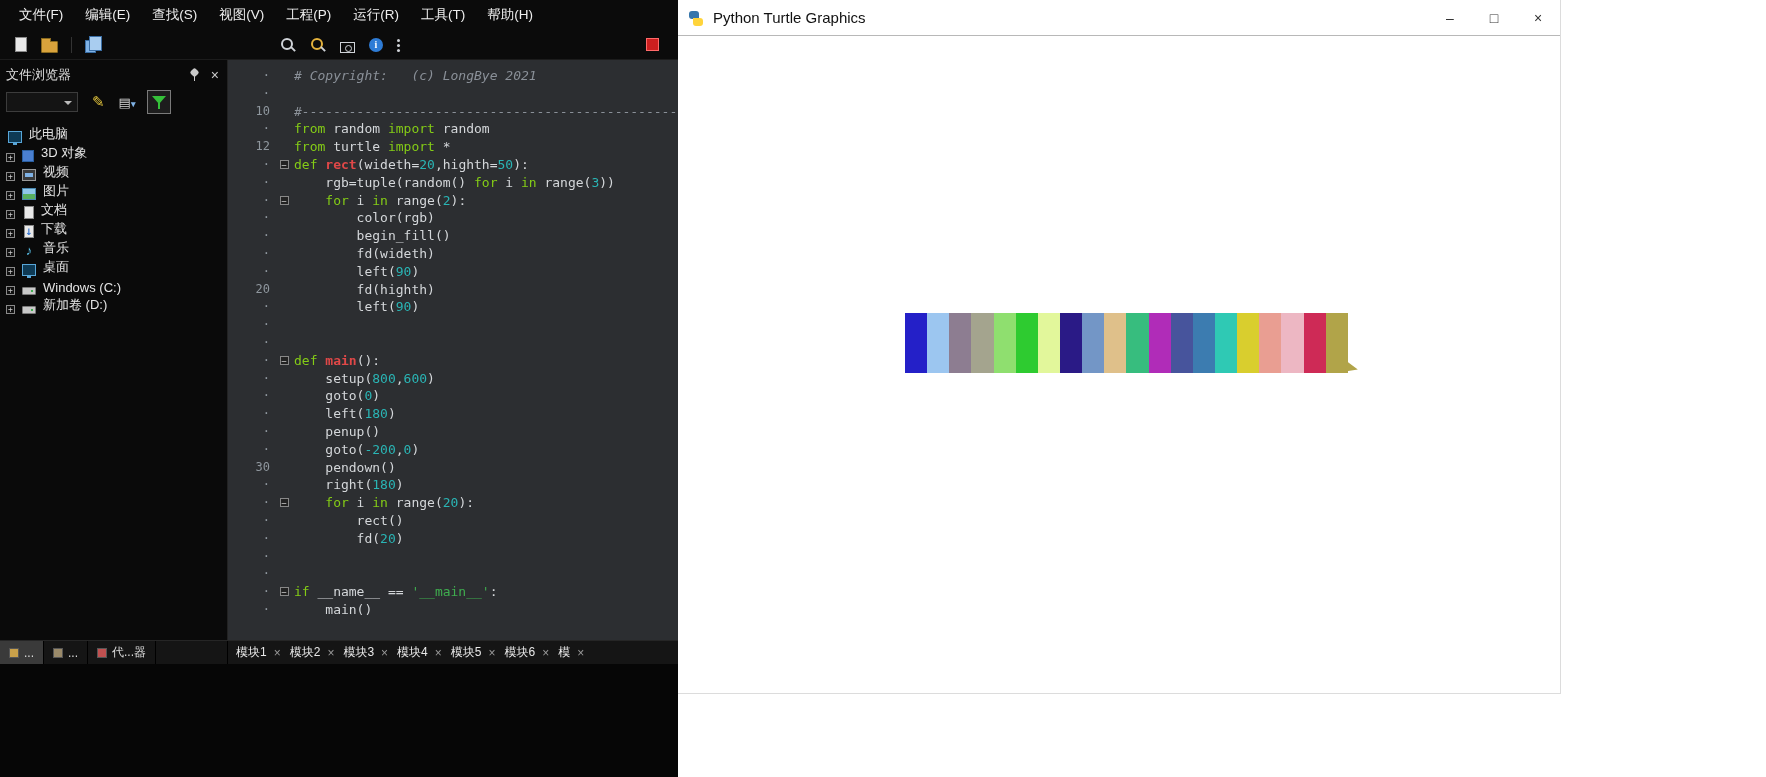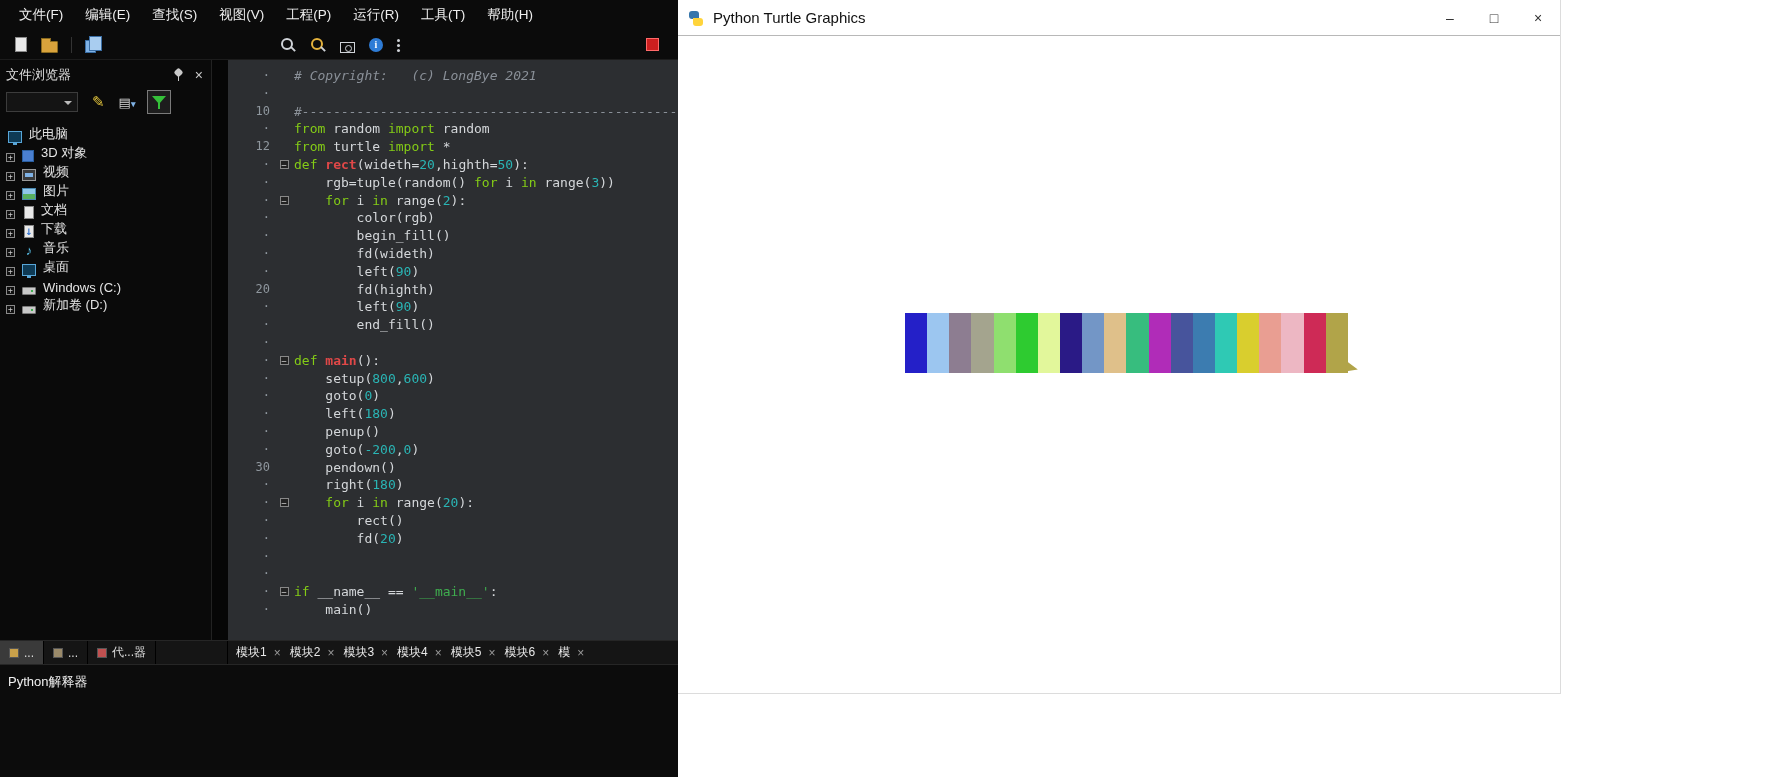--- a/index.html
+++ b/index.html
@@ -27,21 +27,21 @@
   .ic-search::after,.ic-search2::after{content:"";position:absolute;left:10px;top:11px;width:6px;height:2px;background:#cfd3d8;transform:rotate(45deg)}
   .ic-search2::before{border-color:#e4b23c}
   .ic-cam{width:15px;height:11px;border:1px solid #cfd3d8;top:3px}
   .ic-cam::after{content:"";position:absolute;left:4px;top:2px;width:5px;height:5px;border:1px solid #cfd3d8;border-radius:50%}
   .ic-info{width:14px;height:14px;background:#2e7cd6;border-radius:50%;color:#fff;text-align:center;font:bold 10px/14px "Liberation Serif",serif}
   .ic-info::after{content:"i"}
   .ic-dots{width:3px;height:3px;background:#cfd3d8;border-radius:50%;box-shadow:0 5px 0 #cfd3d8,0 10px 0 #cfd3d8;top:-4px}
   .ic-stop{width:13px;height:13px;background:#cc1f1f;border:1px solid #ff6a6a}
 
   
-  .sidebar{position:absolute;left:0;top:60px;width:212px;height:580px;background:#0a0a0a;border-right:1px solid #222}
+  .sidebar{position:absolute;left:0;top:60px;width:228px;height:580px;background:#0a0a0a;border-right:1px solid #222}
   .sb-header{height:22px;margin-top:4px;display:flex;align-items:center;padding:0 6px}
   .sb-title{flex:1;font-size:13px;color:#ddd}
   .ic-pin{width:12px;height:14px;position:relative;margin-right:8px}
   .ic-pin::before{content:"";position:absolute;left:2px;top:1px;width:7px;height:7px;background:#c9c9c9;border-radius:2px;transform:rotate(45deg)}
   .ic-pin::after{content:"";position:absolute;left:5px;top:8px;width:1px;height:5px;background:#c9c9c9}
   .sb-close{color:#ccc;font-size:14px;line-height:14px;padding:0 2px}
   .sb-toolbar{display:flex;align-items:center;height:32px;padding:0 6px}
   .sb-combo{width:72px;height:20px;background:#141414;border:1px solid #3c3c3c;position:relative;margin-right:14px}
   .sb-combo::after{content:"";position:absolute;right:5px;top:8px;border-left:4px solid transparent;border-right:4px solid transparent;border-top:4px solid #bbb}
   .ic-pencil{color:#e2c43c;font-size:15px;margin-right:14px}
@@ -227,21 +227,21 @@
           <div class="cline"><span class="gut">12</span><span class="fold"></span><span class="ct"><span class="tok-kw">from</span><span class="tok-pl"> turtle </span><span class="tok-kw">import</span><span class="tok-pl"> *</span></span></div>
           <div class="cline"><span class="gut">·</span><span class="fold"><span class="fbox">−</span></span><span class="ct"><span class="tok-kw">def</span><span class="tok-pl"> </span><span class="tok-fn">rect</span><span class="tok-pl">(wideth=</span><span class="tok-num">20</span><span class="tok-pl">,highth=</span><span class="tok-num">50</span><span class="tok-pl">):</span></span></div>
           <div class="cline"><span class="gut">·</span><span class="fold"></span><span class="ct"><span class="tok-pl">    rgb=tuple(random() </span><span class="tok-kw">for</span><span class="tok-pl"> i </span><span class="tok-kw">in</span><span class="tok-pl"> range(</span><span class="tok-num">3</span><span class="tok-pl">))</span></span></div>
           <div class="cline"><span class="gut">·</span><span class="fold"><span class="fbox">−</span></span><span class="ct"><span class="tok-pl">    </span><span class="tok-kw">for</span><span class="tok-pl"> i </span><span class="tok-kw">in</span><span class="tok-pl"> range(</span><span class="tok-num">2</span><span class="tok-pl">):</span></span></div>
           <div class="cline"><span class="gut">·</span><span class="fold"></span><span class="ct"><span class="tok-pl">        color(rgb)</span></span></div>
           <div class="cline"><span class="gut">·</span><span class="fold"></span><span class="ct"><span class="tok-pl">        begin_fill()</span></span></div>
           <div class="cline"><span class="gut">·</span><span class="fold"></span><span class="ct"><span class="tok-pl">        fd(wideth)</span></span></div>
           <div class="cline"><span class="gut">·</span><span class="fold"></span><span class="ct"><span class="tok-pl">        left(</span><span class="tok-num">90</span><span class="tok-pl">)</span></span></div>
           <div class="cline"><span class="gut">20</span><span class="fold"></span><span class="ct"><span class="tok-pl">        fd(highth)</span></span></div>
           <div class="cline"><span class="gut">·</span><span class="fold"></span><span class="ct"><span class="tok-pl">        left(</span><span class="tok-num">90</span><span class="tok-pl">)</span></span></div>
-          <div class="cline"><span class="gut">·</span><span class="fold"></span><span class="ct"><span class="tok-pl">        end_fill()</span></span></div>
+          <div class="cline"><span class="gut">·</span><span class="fold"></span></div>
           <div class="cline"><span class="gut">·</span><span class="fold"></span><span class="ct"></span></div>
           <div class="cline"><span class="gut">·</span><span class="fold"><span class="fbox">−</span></span><span class="ct"><span class="tok-kw">def</span><span class="tok-pl"> </span><span class="tok-fn">main</span><span class="tok-pl">():</span></span></div>
           <div class="cline"><span class="gut">·</span><span class="fold"></span><span class="ct"><span class="tok-pl">    setup(</span><span class="tok-num">800</span><span class="tok-pl">,</span><span class="tok-num">600</span><span class="tok-pl">)</span></span></div>
           <div class="cline"><span class="gut">·</span><span class="fold"></span><span class="ct"><span class="tok-pl">    goto(</span><span class="tok-num">0</span><span class="tok-pl">)</span></span></div>
           <div class="cline"><span class="gut">·</span><span class="fold"></span><span class="ct"><span class="tok-pl">    left(</span><span class="tok-num">180</span><span class="tok-pl">)</span></span></div>
           <div class="cline"><span class="gut">·</span><span class="fold"></span><span class="ct"><span class="tok-pl">    penup()</span></span></div>
           <div class="cline"><span class="gut">·</span><span class="fold"></span><span class="ct"><span class="tok-pl">    goto(</span><span class="tok-num">-200</span><span class="tok-pl">,</span><span class="tok-num">0</span><span class="tok-pl">)</span></span></div>
           <div class="cline"><span class="gut">30</span><span class="fold"></span><span class="ct"><span class="tok-pl">    pendown()</span></span></div>
           <div class="cline"><span class="gut">·</span><span class="fold"></span><span class="ct"><span class="tok-pl">    right(</span><span class="tok-num">180</span><span class="tok-pl">)</span></span></div>
           <div class="cline"><span class="gut">·</span><span class="fold"><span class="fbox">−</span></span><span class="ct"><span class="tok-pl">    </span><span class="tok-kw">for</span><span class="tok-pl"> i </span><span class="tok-kw">in</span><span class="tok-pl"> range(</span><span class="tok-num">20</span><span class="tok-pl">):</span></span></div>
@@ -294,23 +294,20 @@
             <span>模块6</span>
             <span class="mod-x">×</span>
           </div>
           <div class="mod-tab">
             <span>模</span>
             <span class="mod-x">×</span>
           </div>
         </div>
     </div>
 
-    <div class="bottom-panel">
-      <div class="panel-title">Python解释器</div>
-    </div>
   </div>
 
   <div class="twin">
     <div class="twin-title">
       <span class="twin-icon"></span>
       <span class="twin-title-text">Python Turtle Graphics</span>
       <span class="twin-controls">
         <span class="twin-btn">–</span>
         <span class="twin-btn">□</span>
         <span class="twin-btn">×</span>

